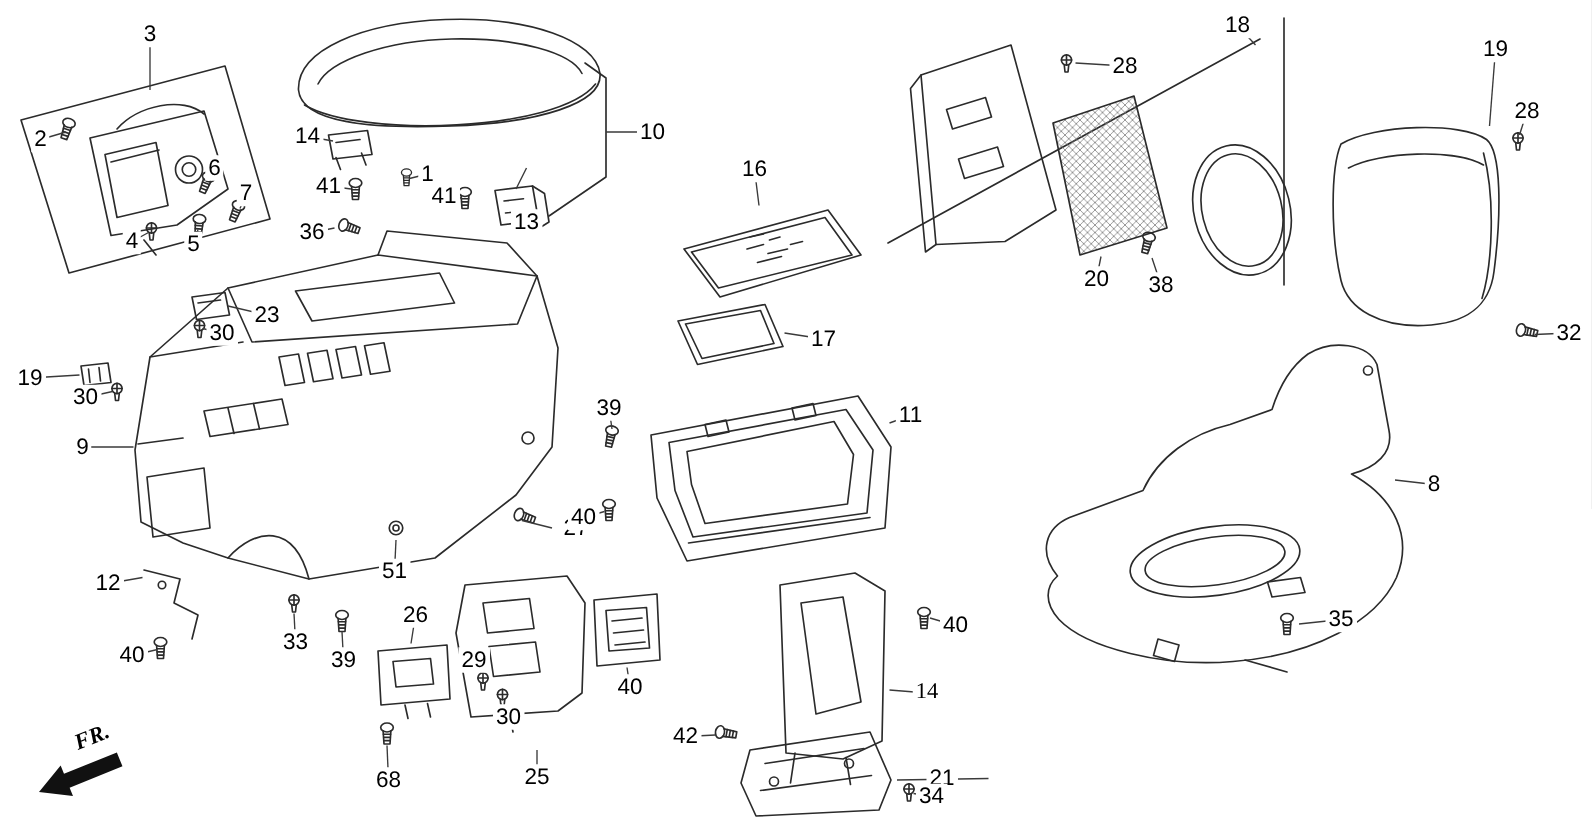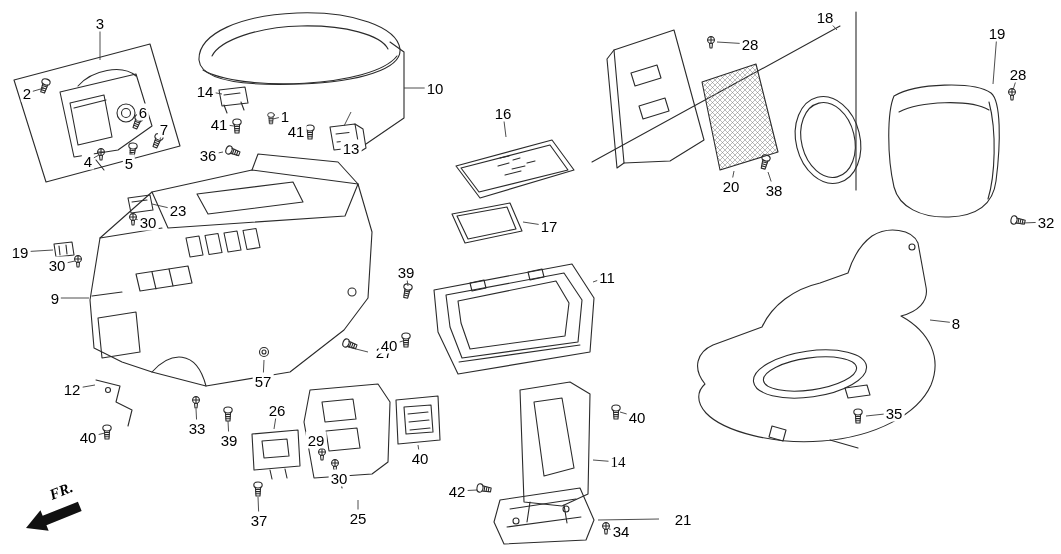--- a/index.html
+++ b/index.html
@@ -271,31 +271,31 @@
       <div class="part-label" style="left: 774px; top: 190px;">38</div>
       <div class="part-label" style="left: 1046px; top: 222px;">32</div>
       <div class="part-label" style="left: 20px; top: 252px;">19</div>
       <div class="part-label" style="left: 57px; top: 265px;">30</div>
       <div class="part-label" style="left: 406px; top: 272px;">39</div>
       <div class="part-label" style="left: 607px; top: 277px;">11</div>
       <div class="part-label" style="left: 55px; top: 298px;">9</div>
       <div class="part-label" style="left: 956px; top: 323px;">8</div>
       <div class="part-label" style="left: 368px; top: 352px; margin-left: 16px;">27</div>
       <div class="part-label" style="left: 389px; top: 345px;">40</div>
-      <div class="part-label" style="left: 263px; top: 381px;">57</div>
+      <div class="part-label" style="left: 263px; top: 381px;">51</div>
       <div class="part-label" style="left: 72px; top: 389px;">12</div>
       <div class="part-label" style="left: 277px; top: 410px;">26</div>
       <div class="part-label" style="left: 197px; top: 428px;">33</div>
       <div class="part-label" style="left: 229px; top: 440px;">39</div>
       <div class="part-label" style="left: 316px; top: 440px;">29</div>
       <div class="part-label" style="left: 88px; top: 437px;">40</div>
       <div class="part-label" style="left: 637px; top: 417px;">40</div>
       <div class="part-label" style="left: 420px; top: 458px;">40</div>
       <div class="part-label" style="left: 339px; top: 478px;">30</div>
       <div class="part-label" style="left: 618px; top: 462px; font-family: Liberation Serif, serif;">14</div>
       <div class="part-label" style="left: 894px; top: 413px;">35</div>
       <div class="part-label" style="left: 457px; top: 491px;">42</div>
-      <div class="part-label" style="left: 259px; top: 520px;">37</div>
+      <div class="part-label" style="left: 259px; top: 520px;">68</div>
       <div class="part-label" style="left: 358px; top: 518px;">25</div>
-      <div class="part-label" style="left: 683px; top: 519px;">21</div>
+      <div class="part-label" style="left: 628px; top: 519px;">21</div>
       <div class="part-label" style="left: 621px; top: 531px;">34</div>
     </div>
 </div>
 
 </body></html>

